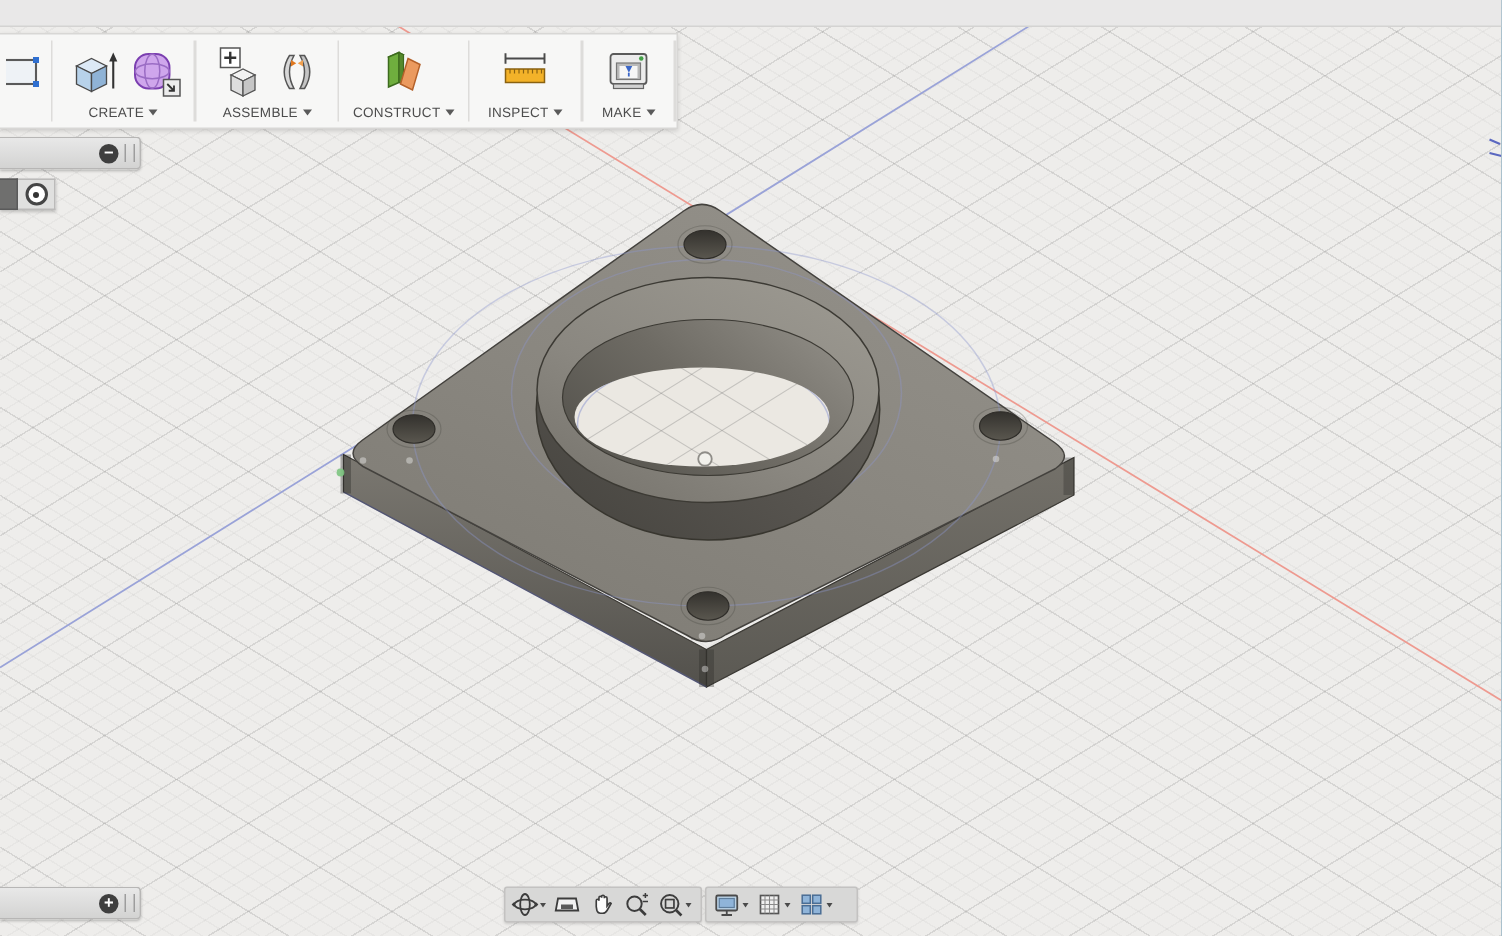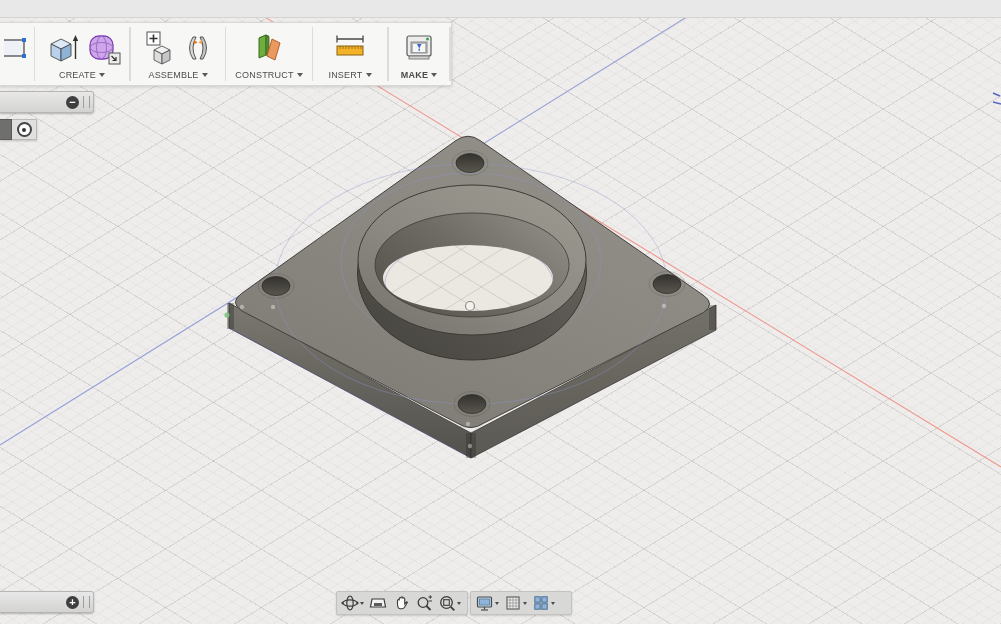--- a/index.html
+++ b/index.html
@@ -239,29 +239,29 @@
 
     <div class="tgroup" style="width:66px;">
       <div class="ticons">
         <svg width="36" height="38" viewBox="0 0 36 38">
           <path d="M5,10 H31 M5,6.5 V13.5 M31,6.5 V13.5" stroke="#4a4a4a" stroke-width="1.3" fill="none"></path>
           <rect x="5" y="17" width="26" height="9" fill="#f3b229" stroke="#8a6210" stroke-width="1"></rect>
           <path d="M8,17 v3 M11,17 v3 M14,17 v3 M17,17 v3 M20,17 v3 M23,17 v3 M26,17 v3 M29,17 v3" stroke="#8a6210" stroke-width="0.8"></path>
         </svg>
       </div>
       <div class="tlabel">
-          <span>INSERT</span>
-          <span class="caret"></span>
-        </div>
-    </div>
-    <div class="tsep"></div>
-
-    <div class="tsep"></div>
-
-    <div class="tgroup" style="width:52px;font-weight:bold;">
+          <span>INSPECT</span>
+          <span class="caret"></span>
+        </div>
+    </div>
+    <div class="tsep"></div>
+
+    <div class="tsep"></div>
+
+    <div class="tgroup" style="width:52px;">
       <div class="ticons">
         <svg width="36" height="38" viewBox="0 0 36 38">
           <rect x="6" y="7" width="24" height="20" rx="2" fill="#ececec" stroke="#5a5a5a" stroke-width="1.2"></rect>
           <rect x="10" y="13" width="16" height="11" fill="#b9b9b9" stroke="#777" stroke-width="0.8"></rect>
           <rect x="12" y="15" width="12" height="8" fill="#f6f6f6"></rect>
           <path d="M16,15 h4.5 l-2.25,4.5 Z" fill="#3a66c8"></path>
           <line x1="18.2" y1="19.5" x2="18.2" y2="22" stroke="#3a66c8" stroke-width="1.2"></line>
           <circle cx="26.5" cy="10" r="1.5" fill="#43a047"></circle>
           <rect x="8" y="27" width="20" height="3" fill="#d2d2d2" stroke="#666" stroke-width="0.8"></rect>
         </svg>

